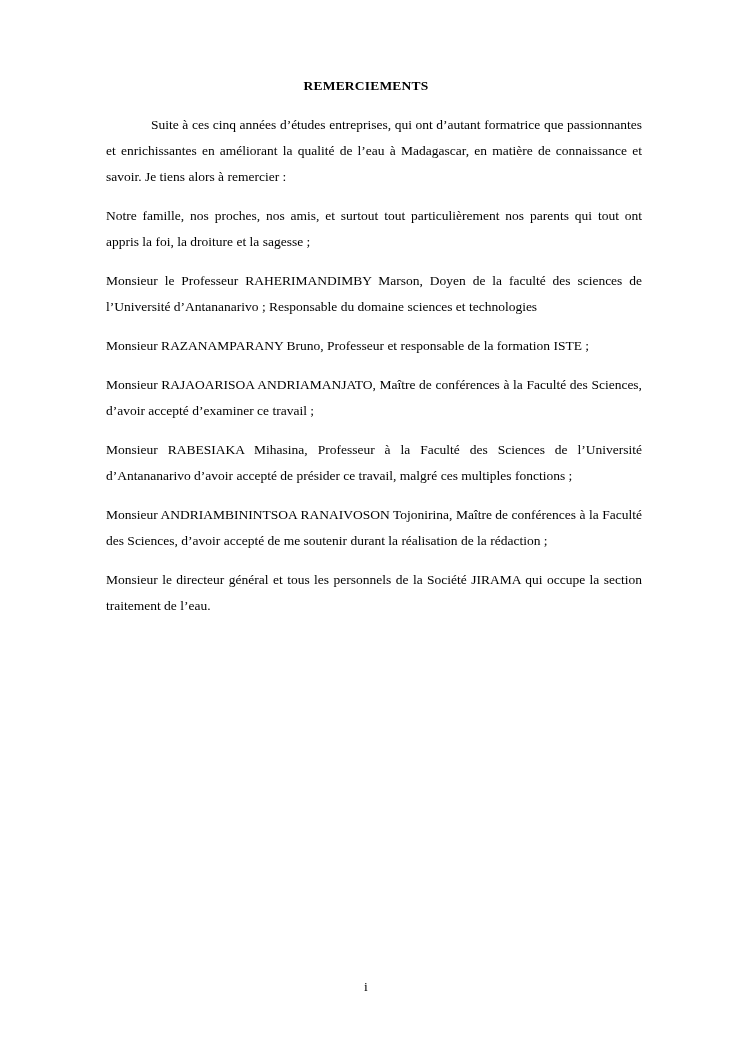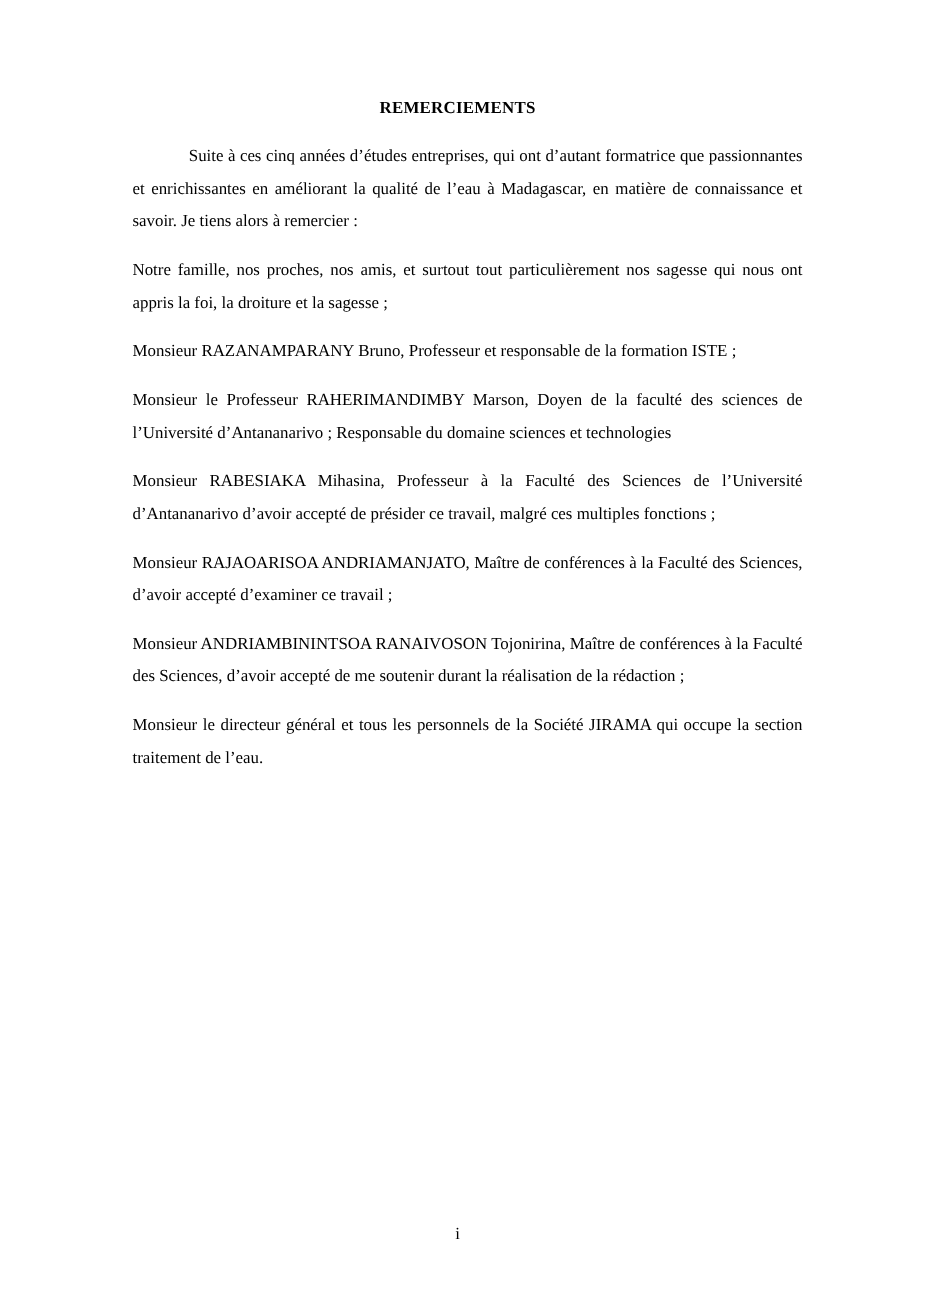--- a/index.html
+++ b/index.html
@@ -45,24 +45,24 @@
 </style>
 </head>
 <body>
 
 <div class="page">
 
   <h1 class="doc-title">REMERCIEMENTS</h1>
 
   <div class="doc-body">
     <p class="first-indent">Suite à ces cinq années d’études entreprises, qui ont d’autant formatrice que passionnantes et enrichissantes en améliorant la qualité de l’eau à Madagascar, en matière de connaissance et savoir. Je tiens alors à remercier :</p>
-    <p>Notre famille, nos proches, nos amis, et surtout tout particulièrement nos sagesse qui nous ont appris la foi, la droiture et la sagesse ;</p>
+    <p>Notre famille, nos proches, nos amis, et surtout tout particulièrement nos parents qui tout ont appris la foi, la droiture et la sagesse ;</p>
+    <p>Monsieur le Professeur RAHERIMANDIMBY Marson, Doyen de la faculté des sciences de l’Université d’Antananarivo ; Responsable du domaine sciences et technologies</p>
     <p>Monsieur RAZANAMPARANY Bruno, Professeur et responsable de la formation ISTE ;</p>
-    <p>Monsieur le Professeur RAHERIMANDIMBY Marson, Doyen de la faculté des sciences de l’Université d’Antananarivo ; Responsable du domaine sciences et technologies</p>
+    <p>Monsieur RAJAOARISOA ANDRIAMANJATO, Maître de conférences à la Faculté des Sciences, d’avoir accepté d’examiner ce travail ;</p>
     <p>Monsieur RABESIAKA Mihasina, Professeur à la Faculté des Sciences de l’Université d’Antananarivo d’avoir accepté de présider ce travail, malgré ces multiples fonctions ;</p>
-    <p>Monsieur RAJAOARISOA ANDRIAMANJATO, Maître de conférences à la Faculté des Sciences, d’avoir accepté d’examiner ce travail ;</p>
     <p>Monsieur ANDRIAMBININTSOA RANAIVOSON Tojonirina, Maître de conférences à la Faculté des Sciences, d’avoir accepté de me soutenir durant la réalisation de la rédaction ;</p>
     <p>Monsieur le directeur général et tous les personnels de la Société JIRAMA qui occupe la section traitement de l’eau.</p>
   </div>
 
   <div class="page-number">i</div>
 
 </div>
 
 </body></html>

